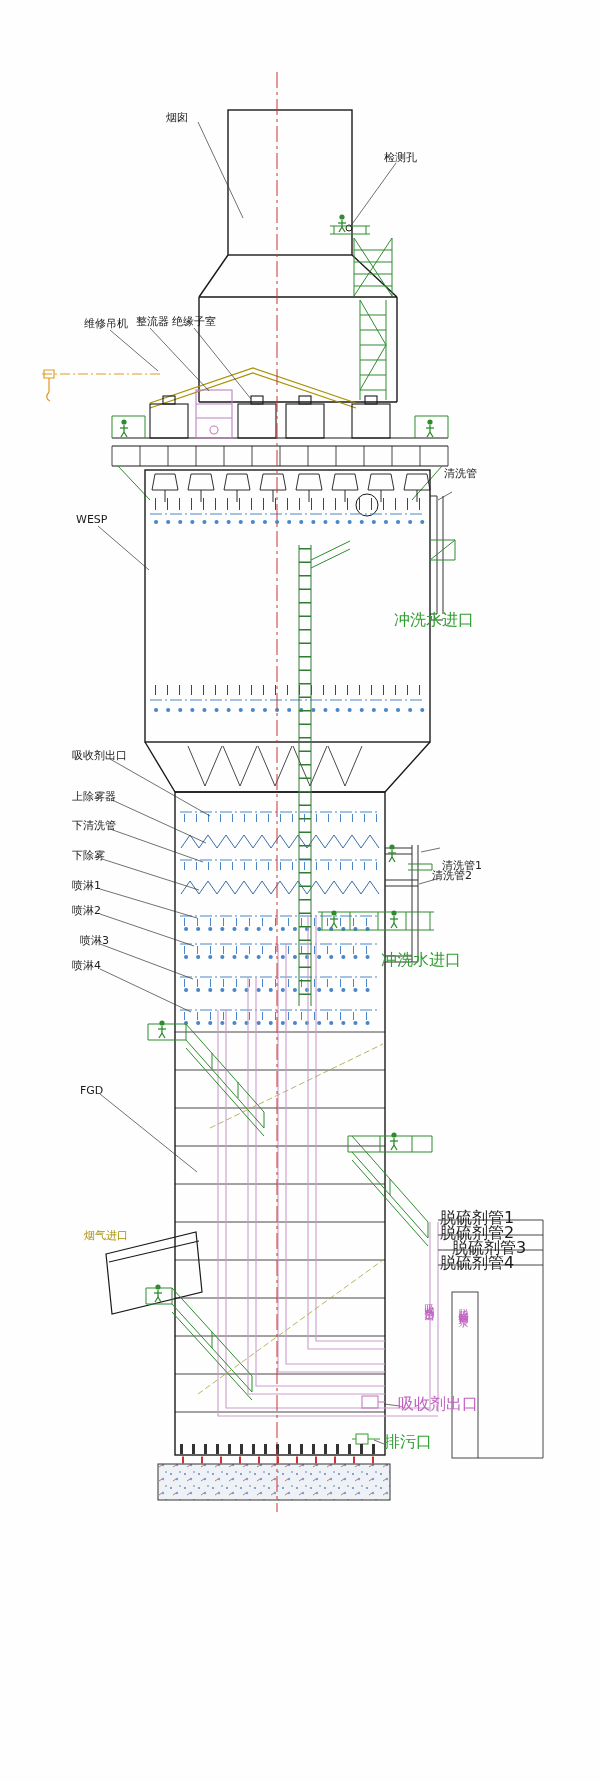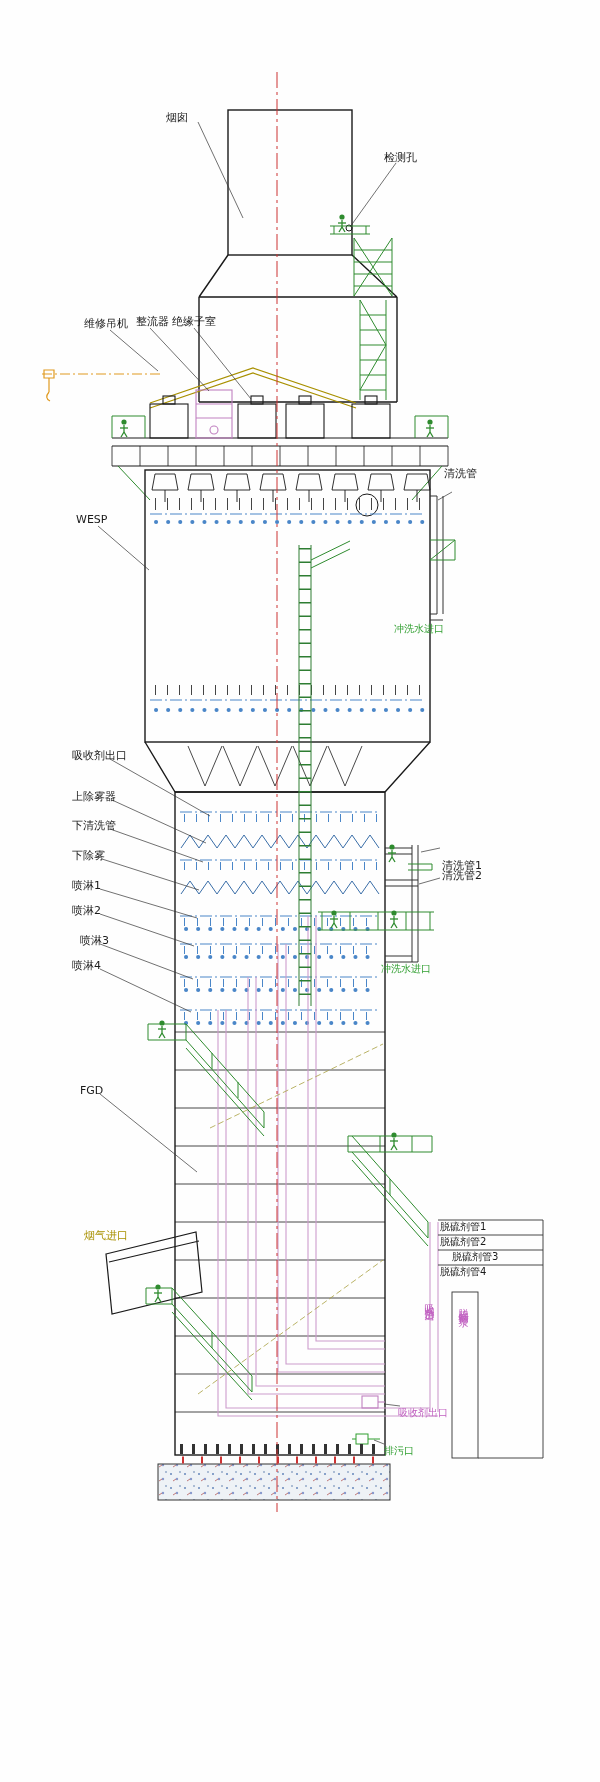--- a/index.html
+++ b/index.html
@@ -1,20 +1,20 @@
 <!DOCTYPE html>
 <html><head>
 <meta charset="utf-8">
 <style>
   html,body{margin:0;padding:0;background:#ffffff;}
   .canvas{position:relative;width:600px;height:1782px;background:#fefefe;
           font-family:"DejaVu Sans",sans-serif;overflow:hidden;}
   .canvas svg{position:absolute;left:0;top:0;}
   .lbl{position:absolute;font-size:11px;color:#1a1a1a;white-space:nowrap;line-height:1;text-align:center;}
-  .lbl.small{font-size:10px;margin-top:12px;}
+  .lbl.small{font-size:16px;}
   .lbl.green{color:#2f9e2f;}
   .lbl.magenta{color:#c060c0;}
   .lbl.olive{color:#a89000;}
   .lbl.vert{writing-mode:vertical-rl;text-orientation:upright;letter-spacing:2px;font-size:10px;}
 </style>
 </head>
 <body>
 
 <div class="canvas">
 
@@ -213,21 +213,21 @@
 <div class="lbl green small" style="left:394px;top:612px">冲洗水进口</div>
 <div class="lbl" style="left:72px;top:750px">吸收剂出口</div>
 <div class="lbl" style="left:72px;top:791px">上除雾器</div>
 <div class="lbl" style="left:72px;top:820px">下清洗管</div>
 <div class="lbl" style="left:72px;top:850px">下除雾</div>
 <div class="lbl" style="left:72px;top:880px">喷淋1</div>
 <div class="lbl" style="left:72px;top:905px">喷淋2</div>
 <div class="lbl" style="left:80px;top:935px">喷淋3</div>
 <div class="lbl" style="left:72px;top:960px">喷淋4</div>
 <div class="lbl" style="left:442px;top:860px">清洗管1</div>
-<div class="lbl" style="left:442px;top:870px">清洗管2</div>
+<div class="lbl" style="left:432px;top:870px">清洗管2</div>
 <div class="lbl green small" style="left:381px;top:952px">冲洗水进口</div>
 <div class="lbl" style="left:80px;top:1085px">FGD</div>
 <div class="lbl olive" style="left:84px;top:1230px">烟气进口</div>
 <div class="lbl small" style="left:440px;top:1210px">脱硫剂管1</div>
 <div class="lbl small" style="left:440px;top:1225px">脱硫剂管2</div>
 <div class="lbl small" style="left:452px;top:1240px">脱硫剂管3</div>
 <div class="lbl small" style="left:440px;top:1255px">脱硫剂管4</div>
 <div class="lbl magenta vert" style="left:424px;top:1296px">吸收剂进口</div>
 <div class="lbl magenta vert" style="left:458px;top:1300px">脱硫剂循环泵</div>
 <div class="lbl magenta small" style="left:398px;top:1396px">吸收剂出口</div>

